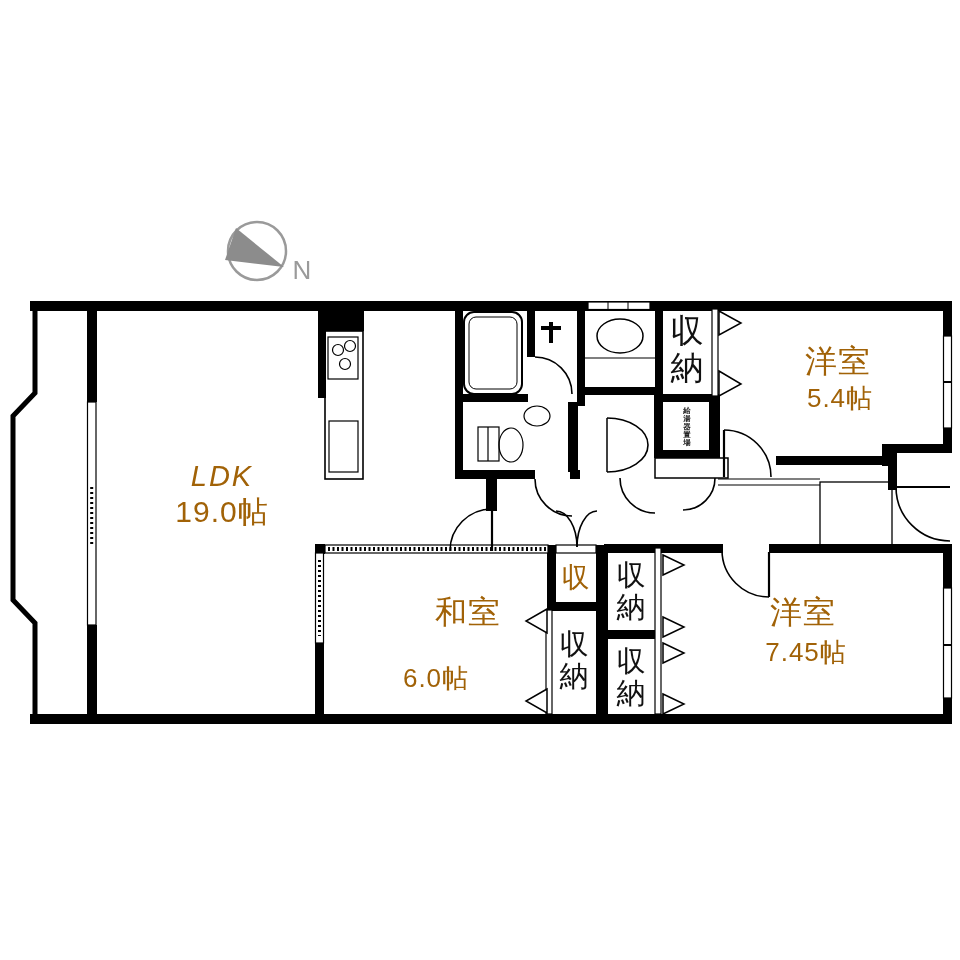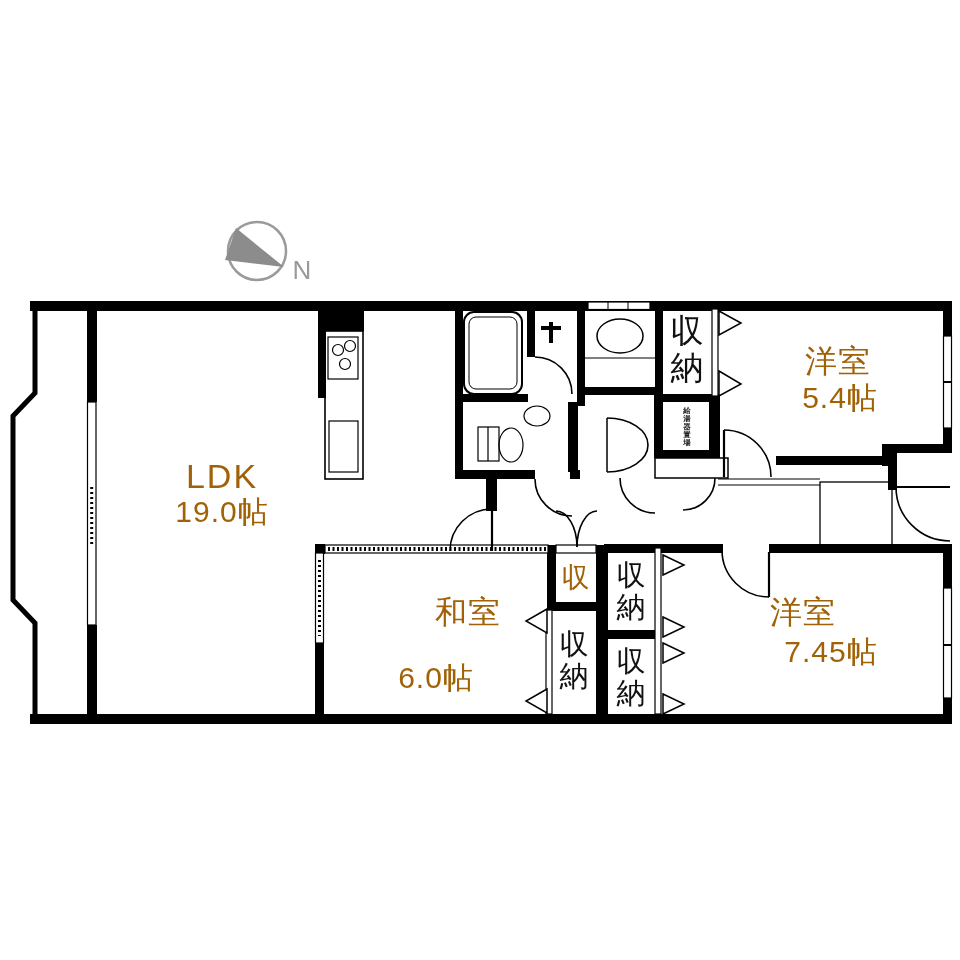--- a/index.html
+++ b/index.html
@@ -4,22 +4,22 @@
 <style>
   html,body{margin:0;padding:0;background:#fff;}
   #stage{position:relative;width:960px;height:960px;background:#ffffff;overflow:hidden;
          font-family:"Liberation Sans","DejaVu Sans",sans-serif;color:#000;}
   #plan-svg{position:absolute;left:0;top:0;}
   .lbl{position:absolute;transform:translate(-50%,-50%);white-space:nowrap;
        text-align:center;color:#a16207;letter-spacing:1px;line-height:1;}
   .vlbl{position:absolute;transform:translate(-50%,-50%);text-align:center;color:#111;
         word-break:break-all;white-space:normal;line-height:1.12;letter-spacing:0;}
   .room-name{font-size:32px;}
-  .room-size{font-size:30px;}
-  .ldk-name{font-size:34px;letter-spacing:2px;}
+  .room-size{font-size:26px;}
+  .ldk-name{font-size:29px;letter-spacing:2px;font-style:italic;}
   .ldk-size{font-size:30px;}
   .sto-big{font-size:33px;width:38px;}
   .sto{font-size:29px;width:33px;}
   .sto-one{font-size:28px;}
   .tiny{font-size:7.5px;width:9px;line-height:1.05;color:#222;font-weight:bold;}
   .north{font-size:26px;color:#9a9a9a;letter-spacing:0;}
 </style>
 </head>
 <body>
 
@@ -156,21 +156,21 @@
 <div class="lbl ldk-name" style="left:222px;top:476px;">LDK</div>
 <div class="lbl ldk-size" style="left:222px;top:512px;">19.0帖</div>
 
 <div class="lbl room-name" style="left:435px;top:612px;margin-left:33px;">和室</div>
 <div class="lbl room-size" style="left:436px;top:678px;">6.0帖</div>
 
 <div class="lbl room-name" style="left:838px;top:361px;">洋室</div>
 <div class="lbl room-size" style="left:840px;top:398px;">5.4帖</div>
 
 <div class="lbl room-name" style="left:803px;top:612px;">洋室</div>
-<div class="lbl room-size" style="left:806px;top:652px;margin-left:25px;">7.45帖</div>
+<div class="lbl room-size" style="left:806px;top:652px;">7.45帖</div>
 
 <div class="vlbl sto-big" style="left:687px;top:350px;">収納</div>
 <div class="lbl sto-one" style="left:576px;top:578px;">収</div>
 <div class="vlbl sto" style="left:574px;top:660px;">収納</div>
 <div class="vlbl sto" style="left:631px;top:591px;">収納</div>
 <div class="vlbl sto" style="left:631px;top:677px;">収納</div>
 <div class="vlbl tiny" style="left:687px;top:427px;">給湯器置場</div>
 
 </div>
 

